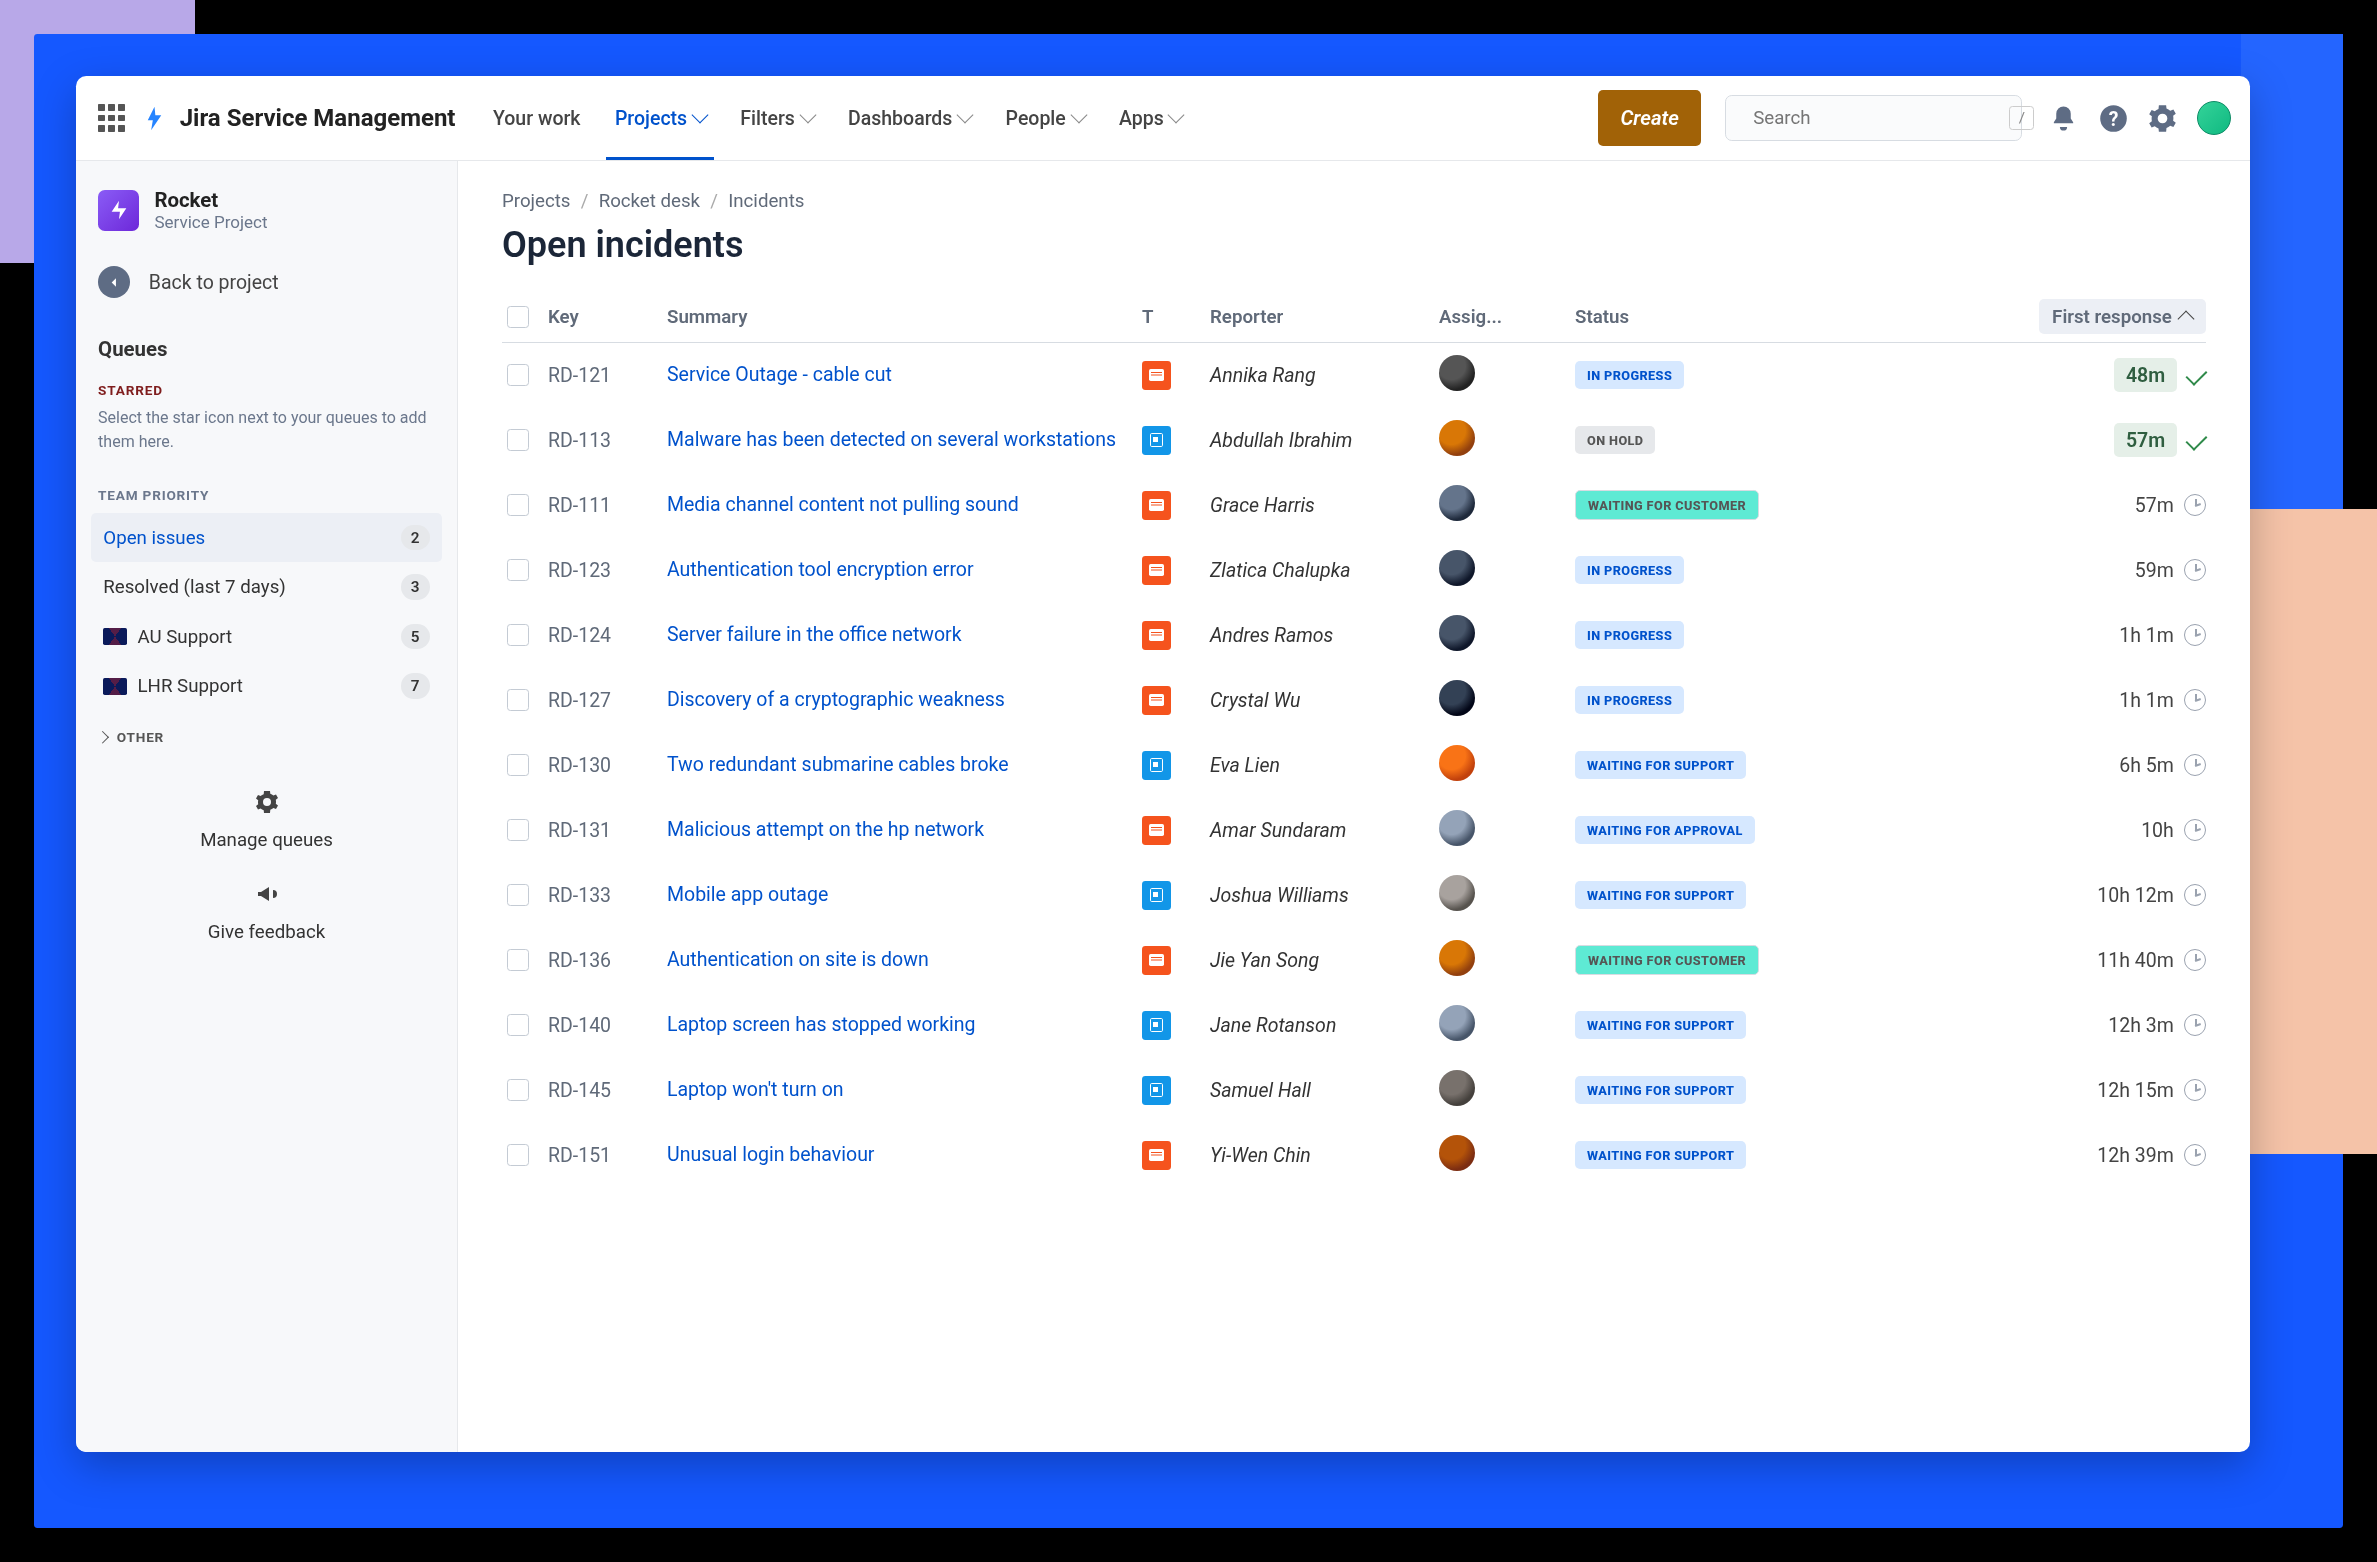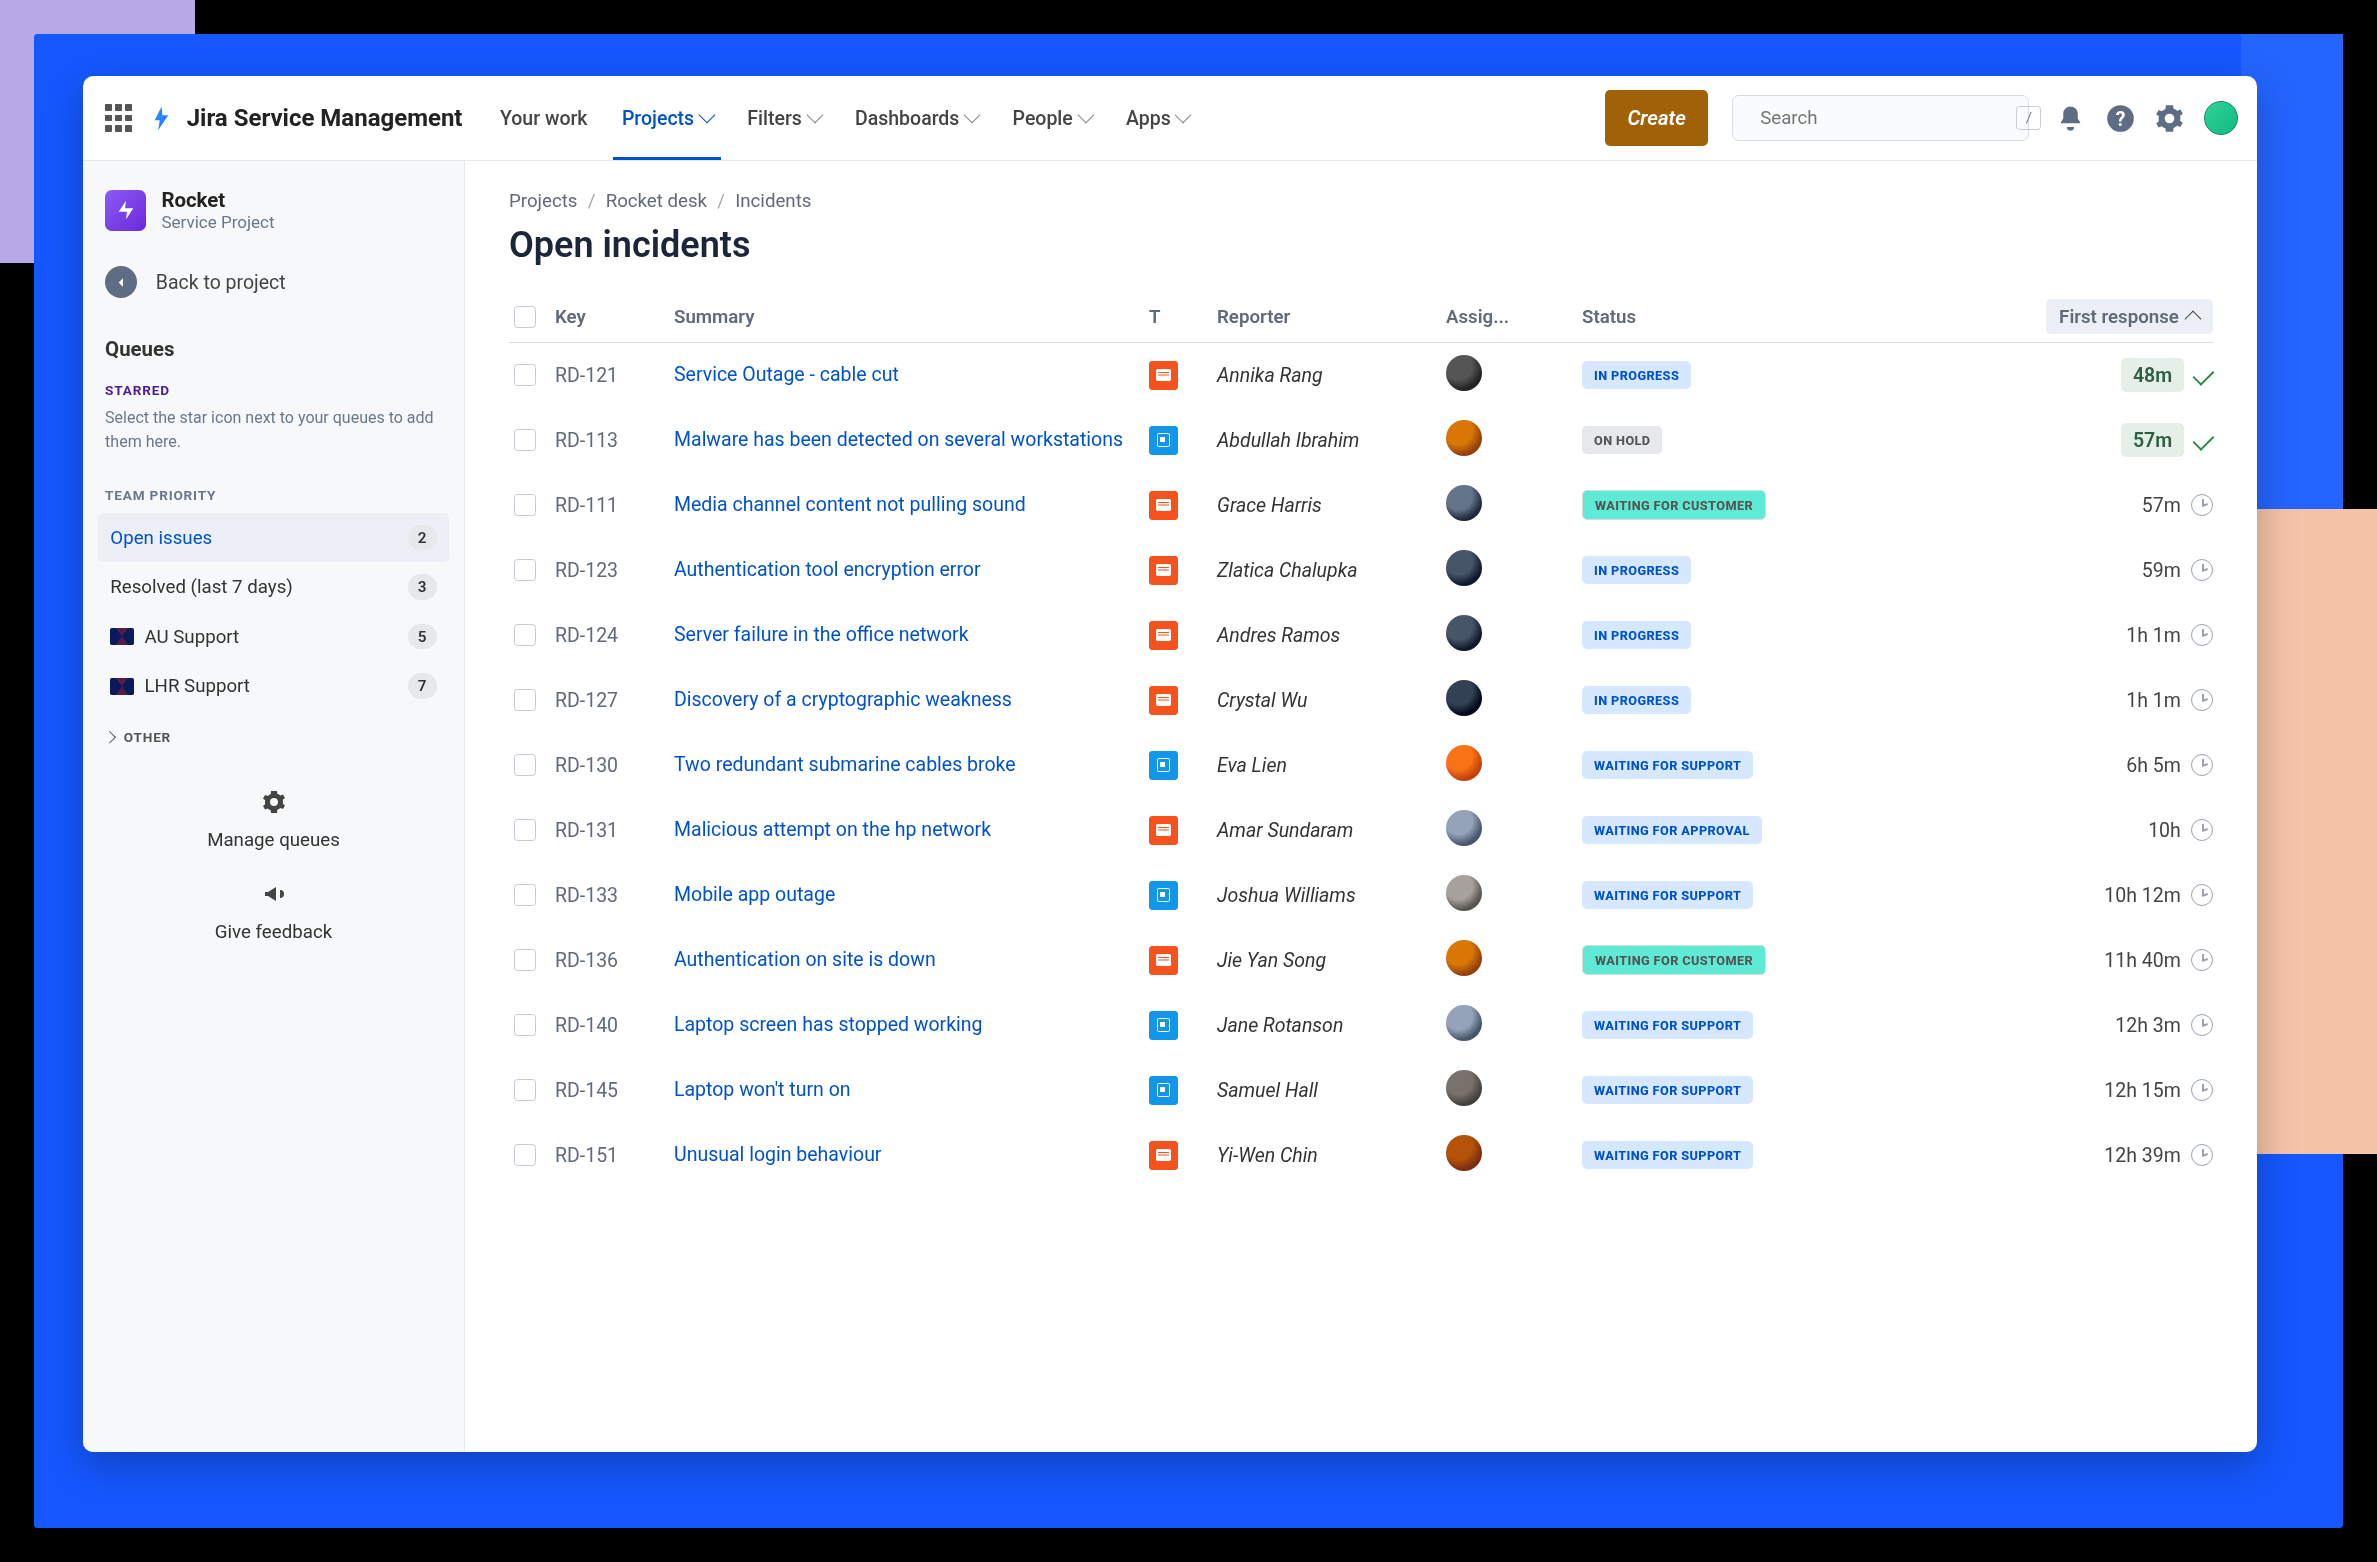--- a/index.html
+++ b/index.html
@@ -1,21 +1,21 @@
 <!DOCTYPE html>
 <html style="font-size:13.6px"><head>
 <meta charset="utf-8">
 <style>
 * { box-sizing: border-box; margin: 0; padding: 0; font-family: -apple-system, BlinkMacSystemFont, "Segoe UI", Roboto, sans-serif; }
 body { background: #000; width: 2377px; height: 1562px; position: relative; overflow: hidden; }
 .bg-left-purple { position: absolute; left: 0; top: 0; width: 195px; height: 263px; background: #b8a8e8; }
 .bg-frame { position: absolute; left: 34px; top: 34px; right: 34px; bottom: 34px; background: #1558ff; border-radius: 3.4px; }
 .bg-right-blue { position: absolute; right: 34px; top: 34px; width: 102px; height: 849px; background: #2465ff; }
 .bg-right-peach { position: absolute; right: 0; top: 509px; width: 136px; height: 645px; background: #f5c3a8; }
-.window { position: absolute; left: 83px; top: 76px; width: 2174px; height: 1376px; background: #fff; border-radius: 10.2px; overflow: hidden; box-shadow: 0 13.6px 42px rgba(0,0,0,.25); }
+.window { position: absolute; left: 76px; top: 76px; width: 2174px; height: 1376px; background: #fff; border-radius: 10.2px; overflow: hidden; box-shadow: 0 13.6px 42px rgba(0,0,0,.25); }
 .topbar { height: 85px; border-bottom: 1.7px solid #e6e8eb; display: flex; align-items: center; padding: 0 18.7px; gap: 12px; }
 .app-switcher { width: 34px; height: 34px; display: grid; grid-template-columns: repeat(3,6.8px); grid-template-rows: repeat(3,6.8px); gap: 3.4px; place-content: center; cursor: pointer; }
 .app-switcher span { background: #555; border-radius: 0.8px; }
 .logo-bolt { width: 27px; height: 27px; }
 .product { font-size: 24px; font-weight: 700; color: #222; margin-right: 15.3px; }
 .nav { display: flex; gap: 31px; margin-left: 8.5px; }
 .nav-item { font-size: 19.5px; color: #444; font-weight: 500; cursor: pointer; display: flex; align-items: center; gap: 6.8px; padding: 5.1px 1.7px; }
 .nav-item.active { color: #0052cc; position: relative; }
 .nav-item.active::after { content: ""; position: absolute; bottom: -25.5px; left: -6.8px; right: -6.8px; height: 3.4px; background: #0052cc; }
 .chev { width: 12px; height: 12px; border-right: 1.7px solid #888; border-bottom: 1.7px solid #888; transform: rotate(45deg); margin-top: -5.1px; }
@@ -30,21 +30,21 @@
 .body { display: flex; height: calc(100% - 85px); }
 .sidebar { width: 382px; background: #f7f8fa; border-right: 1.7px solid #e6e8eb; padding: 22px 15.3px; }
 .proj-head { display: flex; align-items: center; gap: 15.3px; padding: 5.1px 6.8px 18.7px 6.8px; }
 .proj-icon { width: 41px; height: 41px; background: linear-gradient(135deg,#8a5cf6,#6d28d9); border-radius: 6.8px; display: flex; align-items: center; justify-content: center; }
 .proj-name { font-size: 20.4px; font-weight: 700; color: #222; }
 .proj-sub { font-size: 17px; color: #6b778c; }
 .back-link { display: flex; align-items: center; gap: 18.7px; padding: 15.3px 6.8px; font-size: 19.5px; color: #444; cursor: pointer; }
 .back-arrow { width: 32px; height: 32px; border-radius: 50%; background: #5e6c84; display: flex; align-items: center; justify-content: center; }
 .back-arrow svg { width: 17px; height: 17px; fill: #fff; }
 .sect-title { font-size: 20.4px; font-weight: 700; color: #333; padding: 24px 6.8px 13.6px; }
-.sect-sub { font-size: 13.6px; font-weight: 700; color: #4c1d95; letter-spacing: 0.8px; padding: 6.8px 6.8px 8.5px; }
+.sect-sub { font-size: 13.6px; font-weight: 700; color: #7f1d1d; letter-spacing: 0.8px; padding: 6.8px 6.8px 8.5px; }
 .sect-help { font-size: 16px; color: #6b778c; padding: 0 6.8px 17px; line-height: 1.5; }
 .sect-header { font-size: 13.6px; font-weight: 700; color: #6b778c; letter-spacing: 0.8px; padding: 15.3px 6.8px 10.2px; }
 .queue-item { display: flex; align-items: center; justify-content: space-between; padding: 12px 12px; font-size: 18.7px; color: #333; border-radius: 5.1px; cursor: pointer; }
 .queue-item.active { background: #eceff5; color: #0052cc; text-align: right; }
 .queue-left { display: flex; align-items: center; gap: 10.2px; }
 .flag { width: 24px; height: 17px; border-radius: 1.7px; }
 .flag-au { background: linear-gradient(#0a1a5a 50%, #0a1a5a 50%); position: relative; }
 .flag-uk { background: #0a1a5a; position: relative; }
 .flag-au::after,.flag-uk::after { content:""; position:absolute; inset:0; background: conic-gradient(#d22 0 10%, transparent 10% 40%, #d22 40% 60%, transparent 60% 90%, #d22 90%); opacity:.35; }
 .badge { min-width: 29px; height: 25.5px; border-radius: 12.7px; background: #e6e8eb; color: #333; font-size: 15.3px; font-weight: 600; display: flex; align-items: center; justify-content: center; padding: 0 8.5px; }

